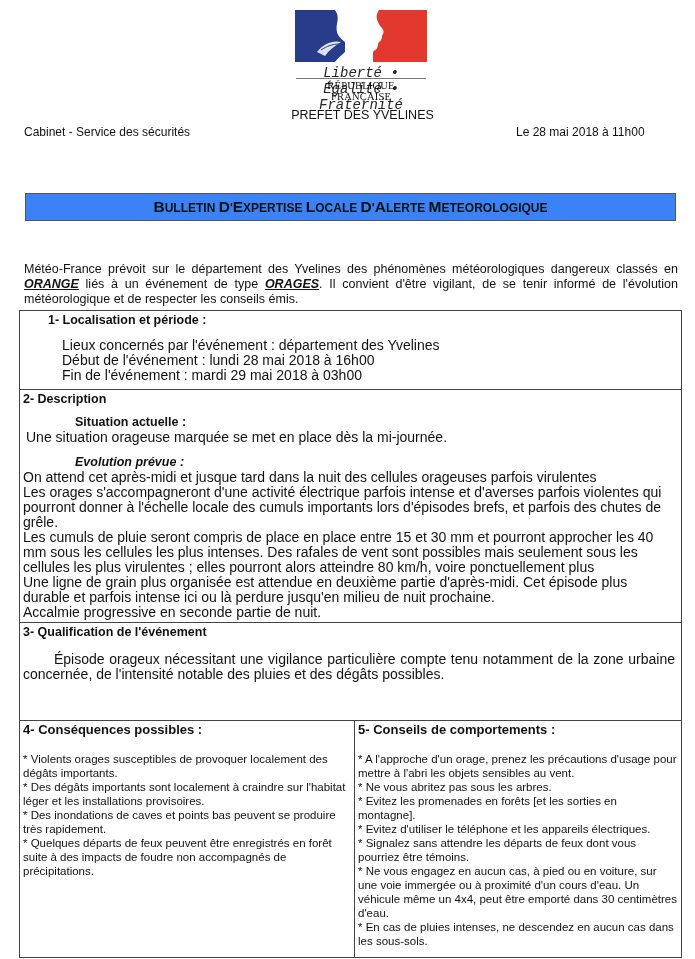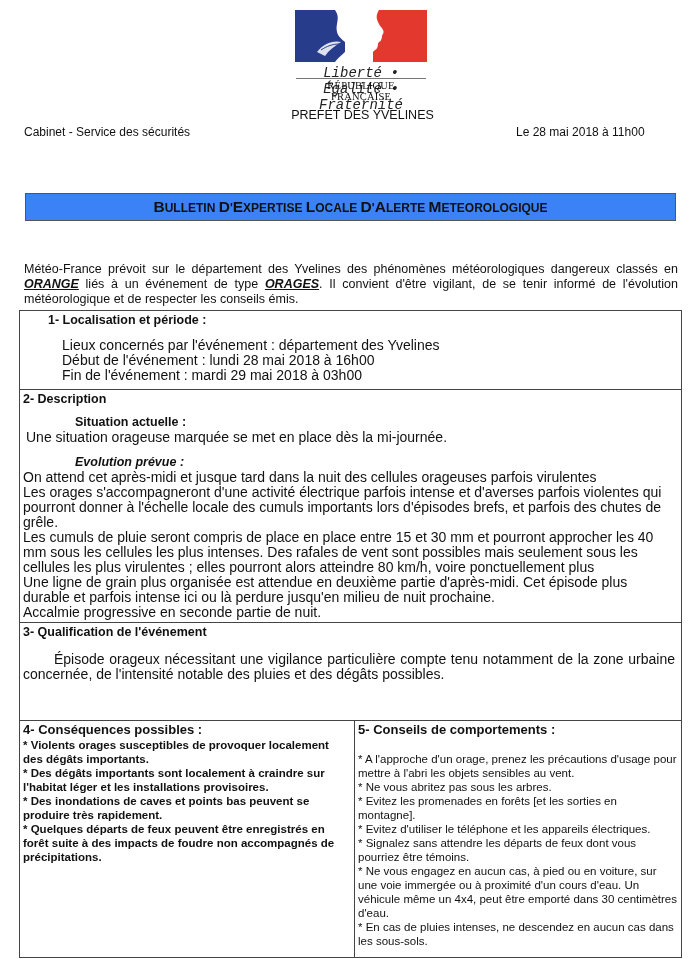--- a/index.html
+++ b/index.html
@@ -95,21 +95,21 @@
   </tr>
   <tr>
     <td colspan="2" style="height:98px; padding-top:1px; padding-left:3px;">
       <div class="sec-title">3- Qualification de l'événement</div>
       <div class="txt" style="margin-top:12px; text-indent:31px; text-align:justify; padding-right:2px;">Épisode orageux nécessitant une vigilance particulière compte tenu notamment de la zone urbaine concernée, de l'intensité notable des pluies et des dégâts possibles.</div>
     </td>
   </tr>
   <tr>
     <td style="width:335px; height:237px; padding-top:1px; padding-left:3px;">
       <div class="col-title">4- Conséquences possibles :</div>
-      <div class="col" style="font-weight:bold;">
+      <div class="col" style="margin-top:14px;">
         <div>* Violents orages susceptibles de provoquer localement des dégâts importants.</div>
         <div>* Des dégâts importants sont localement à craindre sur l'habitat léger et les installations provisoires.</div>
         <div>* Des inondations de caves et points bas peuvent se produire très rapidement.</div>
         <div>* Quelques départs de feux peuvent être enregistrés en forêt suite à des impacts de foudre non accompagnés de précipitations.</div>
       </div>
     </td>
     <td style="height:237px; padding-top:1px; padding-left:3px;">
       <div class="col-title">5- Conseils de comportements :</div>
       <div class="col" style="margin-top:14px;">
         <div>* A l'approche d'un orage, prenez les précautions d'usage pour mettre à l'abri les objets sensibles au vent.</div>

